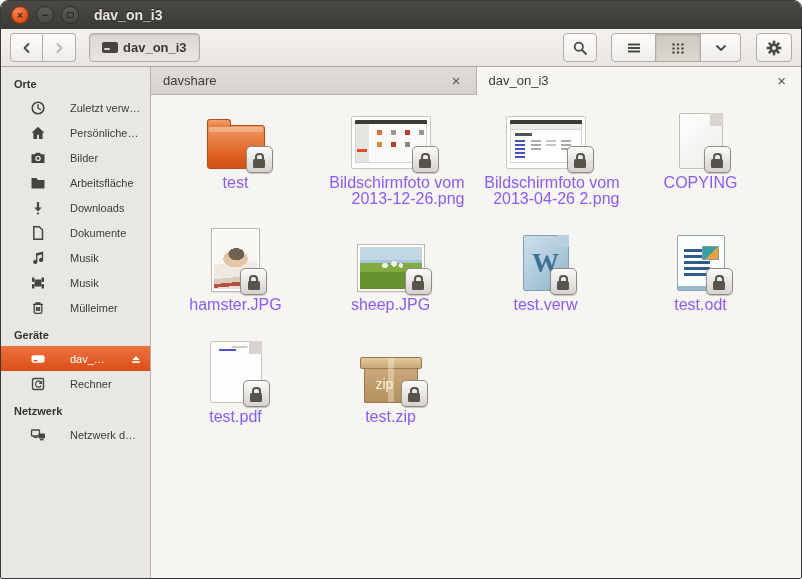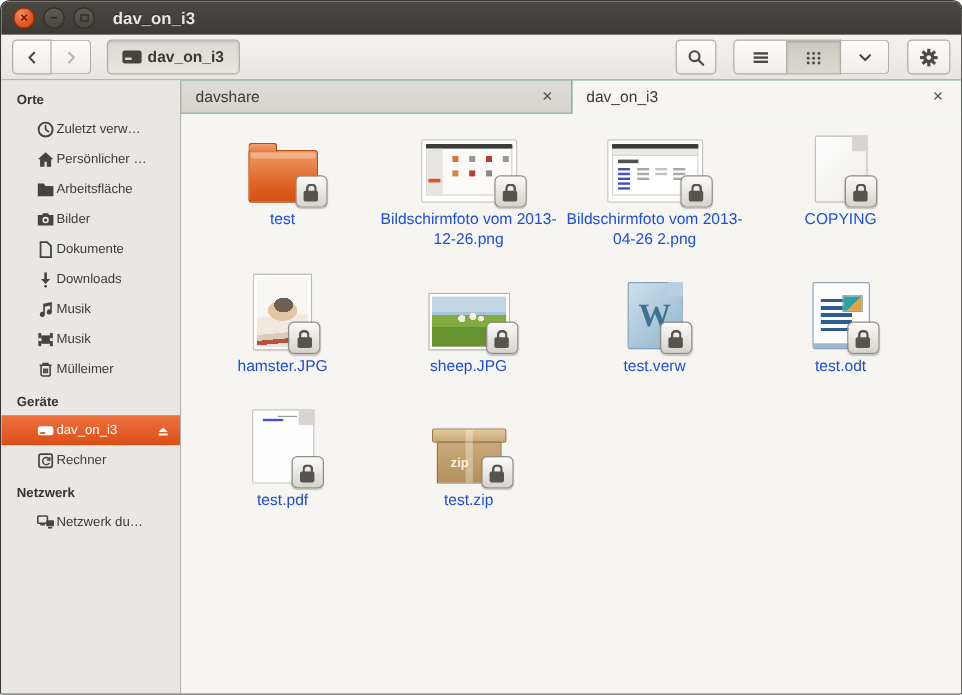--- a/index.html
+++ b/index.html
@@ -38,39 +38,39 @@
   .sq{width:34px;}
   .viewseg{margin-left:14px;}
   .viewseg .btn{width:45px;}
   .viewseg .btn.chev{width:40px;}
   .gearbtn{width:36px;margin-left:15px;}
   
   .bodyrow{flex:1;display:flex;min-height:0;}
   .sidebar{width:150px;flex:0 0 150px;background:#e9e7e3;border-right:1px solid #b5b1aa;
     padding-top:2px;font-size:11px;color:#3c3b38;overflow:hidden;}
   .side-heading{font-weight:bold;color:#34332f;padding:9px 0 5px 13px;}
-  .side-item{height:25px;display:flex;align-items:center;padding:0 8px 0 29px;gap:1px;white-space:nowrap;}
+  .side-item{height:25px;display:flex;align-items:center;padding:0 8px 0 29px;gap:24px;white-space:nowrap;}
   .side-item .lbl{overflow:hidden;text-overflow:ellipsis;}
   .side-item.selected{background:linear-gradient(#ee7240,#db4e17);color:#fff;}
   .side-item .eject{margin-left:auto;}
   .main{flex:1;display:flex;flex-direction:column;min-width:0;}
   
-  .tabbar{height:28px;flex:0 0 28px;display:flex;background:#0f766e;border-bottom:1px solid #b3afa8;}
+  .tabbar{height:28px;flex:0 0 28px;display:flex;background:#22c55e;border-bottom:1px solid #b3afa8;}
   .tab{flex:1;display:flex;align-items:center;padding:0 12px;font-size:13px;color:#3b3a37;
     background:linear-gradient(#e0ddd9,#d6d3ce);border-right:1px solid #b3afa8;}
   .tab:last-child{border-right:none;}
   .tab.active{background:#f6f5f2;position:relative;margin-bottom:-1px;border-bottom:1px solid #f6f5f2;}
   .tab-close{margin-left:auto;color:#55534e;font-size:15px;line-height:1;padding:2px 3px;}
   
   .files{flex:1;background:#f6f5f2;display:grid;grid-template-columns:repeat(4,155px);
     grid-template-rows:122px 112px auto;padding:8px 0 0 7px;align-content:start;}
   .cell{display:flex;flex-direction:column;align-items:center;}
   .iconbox{height:66px;display:flex;align-items:flex-end;justify-content:center;margin-bottom:6px;}
   .iconwrap{position:relative;}
-  .fname{font-size:13px;line-height:16px;text-align:center;max-width:148px;color:#1d4ed8;word-wrap:break-word;}
+  .fname{font-size:16px;line-height:16px;text-align:right;max-width:148px;color:#8b5cf6;word-wrap:break-word;}
   
   .emblem{position:absolute;right:-8px;bottom:-4px;width:27px;height:27px;border-radius:5px;
     background:linear-gradient(#fbfaf9,#d6d3cd);border:1px solid #8f8c85;
     display:flex;align-items:center;justify-content:center;box-shadow:0 1px 1px rgba(0,0,0,.2);}
   .lock{width:12px;height:9px;background:#57544e;border-radius:1.5px;position:relative;margin-top:7px;}
   .lock::before{content:"";position:absolute;left:1.5px;top:-6px;width:5px;height:7px;
     border:2px solid #57544e;border-bottom:none;border-radius:4px 4px 0 0;}
   
   .icon-folder{width:58px;height:44px;position:relative;background:linear-gradient(#f09a62,#dd5c1f 75%,#d25317);
     border:1px solid #b84a15;border-radius:2px 3px 3px 3px;}
@@ -120,21 +120,21 @@
     background:linear-gradient(135deg,#35a0a0 55%,#e8a13c 55%);border:1px solid #7fa0b5;}
   .icon-pdf{width:52px;height:62px;background:#fefefe;border:1px solid #c6c3bd;border-radius:2px;position:relative;}
   .icon-pdf::before{content:"";position:absolute;left:8px;top:7px;width:17px;height:2px;background:#4a52c8;
     box-shadow:12px -3px 0 -0.5px #9a9a94;}
   .icon-zip{width:58px;height:48px;position:relative;}
   .icon-zip .box{position:absolute;left:2px;bottom:0;width:54px;height:35px;
     background:linear-gradient(#cba87a,#b3905e);border:1px solid #97794c;border-radius:1px;}
   .icon-zip .lid{position:absolute;left:-2px;top:2px;width:62px;height:12px;
     background:linear-gradient(#e2ca9e,#c9a876);border:1px solid #97794c;border-radius:2px;}
   .icon-zip .tape{position:absolute;left:26px;top:3px;width:6px;height:44px;background:rgba(255,250,235,.35);}
-  .icon-zip .ztxt{position:absolute;left:14px;bottom:11px;font-size:11px;font-weight:bold;color:#fdf4df;margin-top:16px;}
+  .icon-zip .ztxt{position:absolute;left:14px;bottom:11px;font-size:14px;font-weight:normal;color:#fdf4df;margin-top:16px;}
   
   .i16 svg{width:16px;height:16px;display:block;}
   .i12 svg{width:12px;height:12px;display:block;}
   .tbi svg{width:16px;height:16px;display:block;}
 </style>
 </head>
 <body>
 
 <div class="window">
   <div class="titlebar">
@@ -227,51 +227,51 @@
           <span class="i16">
             <svg viewBox="0 0 16 16" fill="#454440">
               <path d="M8 1.8 1.5 7.8h1.9V14h3.7V9.8h1.8V14h3.7V7.8h1.9z"></path>
             </svg>
           </span>
           <span class="lbl">Persönlicher …</span>
         </div>
         <div class="side-item">
           <span class="i16">
             <svg viewBox="0 0 16 16" fill="#454440">
-              <path d="M1.5 3h5l1.4 2h6.6v8.5H1.5z"></path>
-            </svg>
-          </span>
-          <span class="lbl">Arbeitsfläche</span>
-        </div>
-        <div class="side-item">
-          <span class="i16">
-            <svg viewBox="0 0 16 16" fill="#454440">
               <path d="M5 4.2 6 2.8h4L11 4.2h3.5V13h-13V4.2z"></path>
               <circle cx="8" cy="8.4" r="2.7" fill="#e9e7e3"></circle>
               <circle cx="8" cy="8.4" r="1.4" fill="#454440"></circle>
             </svg>
           </span>
           <span class="lbl">Bilder</span>
         </div>
         <div class="side-item">
           <span class="i16">
+            <svg viewBox="0 0 16 16" fill="#454440">
+              <path d="M1.5 3h5l1.4 2h6.6v8.5H1.5z"></path>
+            </svg>
+          </span>
+          <span class="lbl">Arbeitsfläche</span>
+        </div>
+        <div class="side-item">
+          <span class="i16">
+            <svg viewBox="0 0 16 16" fill="#454440">
+              <path d="M6.9 2h2.2v5.4h2.7L8 11.6 4.2 7.4h2.7z"></path>
+              <rect x="6.9" y="12.6" width="2.2" height="2" rx="1"></rect>
+            </svg>
+          </span>
+          <span class="lbl">Downloads</span>
+        </div>
+        <div class="side-item">
+          <span class="i16">
             <svg viewBox="0 0 16 16">
               <path d="M3.8 1.8h5.4L12.5 5v9.2H3.8z" fill="none" stroke="#454440" stroke-width="1.5"></path>
             </svg>
           </span>
           <span class="lbl">Dokumente</span>
-        </div>
-        <div class="side-item">
-          <span class="i16">
-            <svg viewBox="0 0 16 16" fill="#454440">
-              <path d="M6.9 2h2.2v5.4h2.7L8 11.6 4.2 7.4h2.7z"></path>
-              <rect x="6.9" y="12.6" width="2.2" height="2" rx="1"></rect>
-            </svg>
-          </span>
-          <span class="lbl">Downloads</span>
         </div>
         <div class="side-item">
           <span class="i16">
             <svg viewBox="0 0 16 16" fill="#454440">
               <path d="M6 3.2 13.2 1.6V10a2.1 2.1 0 1 1-1.4-2V4.6L7.4 5.6V12a2.1 2.1 0 1 1-1.4-2z"></path>
             </svg>
           </span>
           <span class="lbl">Musik</span>
         </div>
         <div class="side-item">

